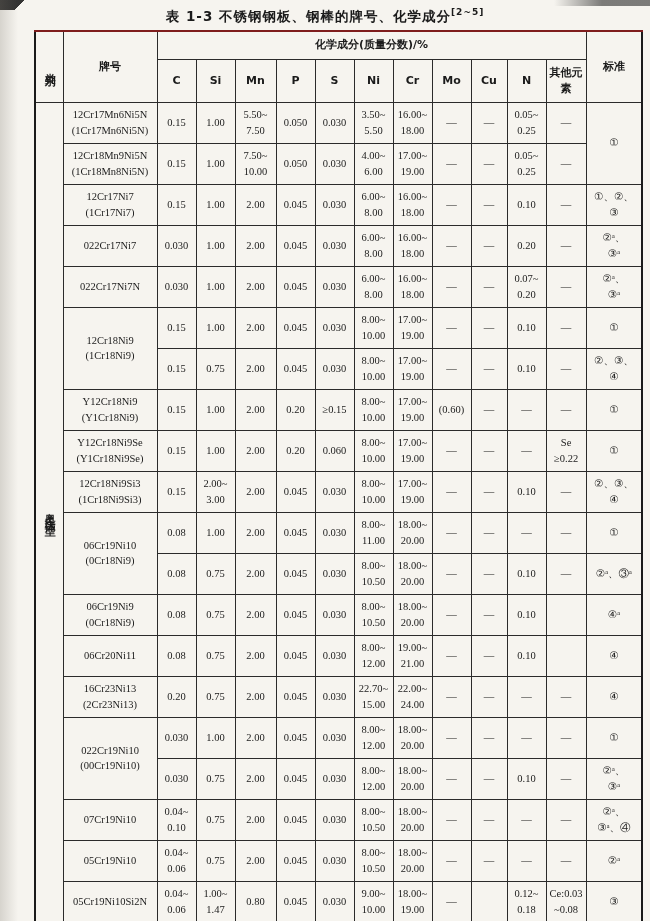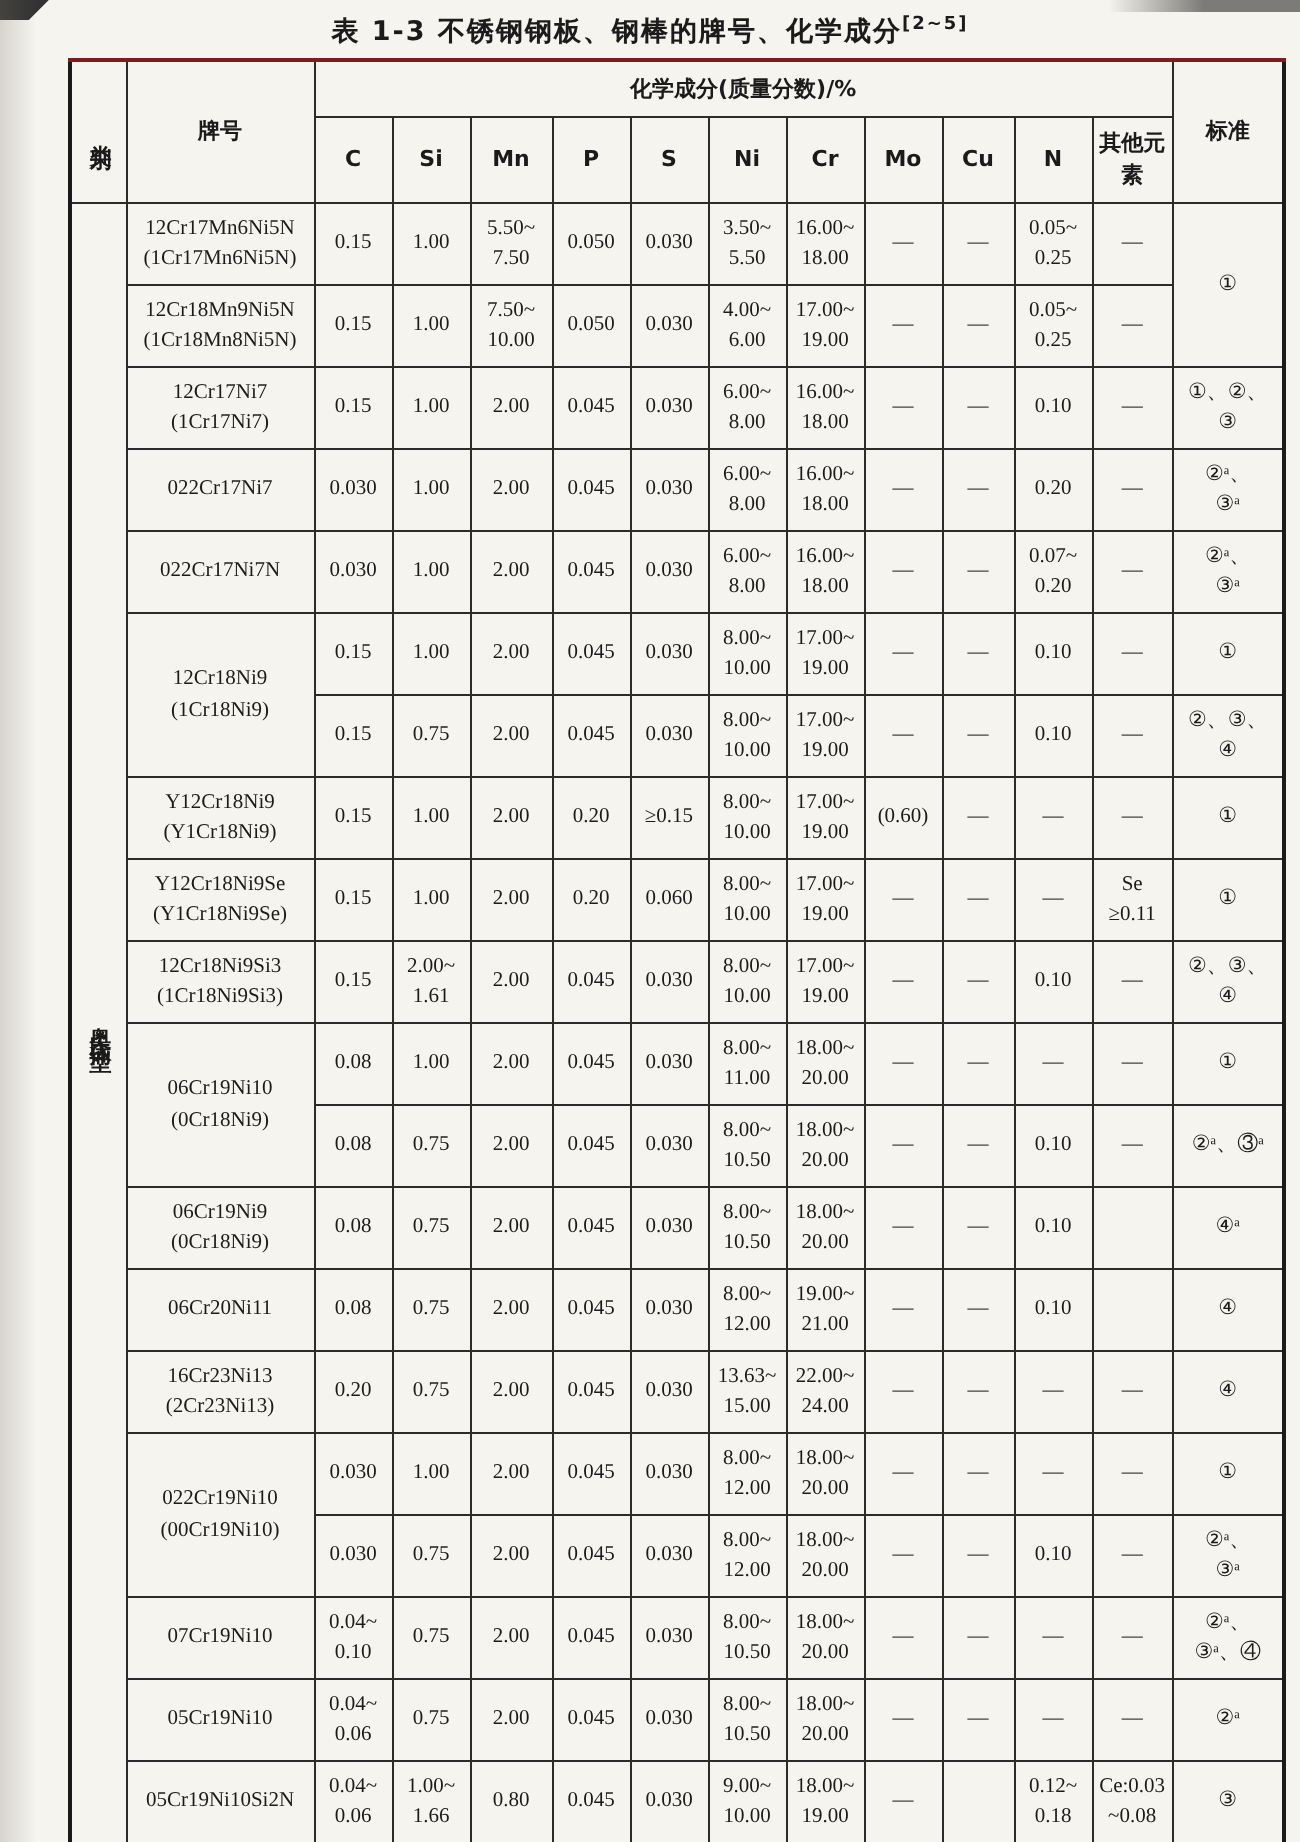--- a/index.html
+++ b/index.html
@@ -288,29 +288,29 @@
         <td>0.20</td>
         <td>0.060</td>
         <td>8.00~
 10.00</td>
         <td>17.00~
 19.00</td>
         <td>—</td>
         <td>—</td>
         <td>—</td>
         <td>Se
-≥0.11</td>
+≥0.22</td>
         <td>①</td>
       </tr>
       <tr>
         <td class="grade">12Cr18Ni9Si3
 (1Cr18Ni9Si3)</td>
         <td>0.15</td>
         <td>2.00~
-1.61</td>
+3.00</td>
         <td>2.00</td>
         <td>0.045</td>
         <td>0.030</td>
         <td>8.00~
 10.00</td>
         <td>17.00~
 19.00</td>
         <td>—</td>
         <td>—</td>
         <td>0.10</td>
@@ -388,21 +388,21 @@
         <td>④</td>
       </tr>
       <tr>
         <td class="grade">16Cr23Ni13
 (2Cr23Ni13)</td>
         <td>0.20</td>
         <td>0.75</td>
         <td>2.00</td>
         <td>0.045</td>
         <td>0.030</td>
-        <td>13.63~
+        <td>22.70~
 15.00</td>
         <td>22.00~
 24.00</td>
         <td>—</td>
         <td>—</td>
         <td>—</td>
         <td>—</td>
         <td>④</td>
       </tr>
       <tr>
@@ -475,21 +475,21 @@
         <td>—</td>
         <td>—</td>
         <td>—</td>
         <td>②ᵃ</td>
       </tr>
       <tr>
         <td class="grade">05Cr19Ni10Si2N</td>
         <td>0.04~
 0.06</td>
         <td>1.00~
-1.66</td>
+1.47</td>
         <td>0.80</td>
         <td>0.045</td>
         <td>0.030</td>
         <td>9.00~
 10.00</td>
         <td>18.00~
 19.00</td>
         <td>—</td>
         <td></td>
         <td>0.12~

